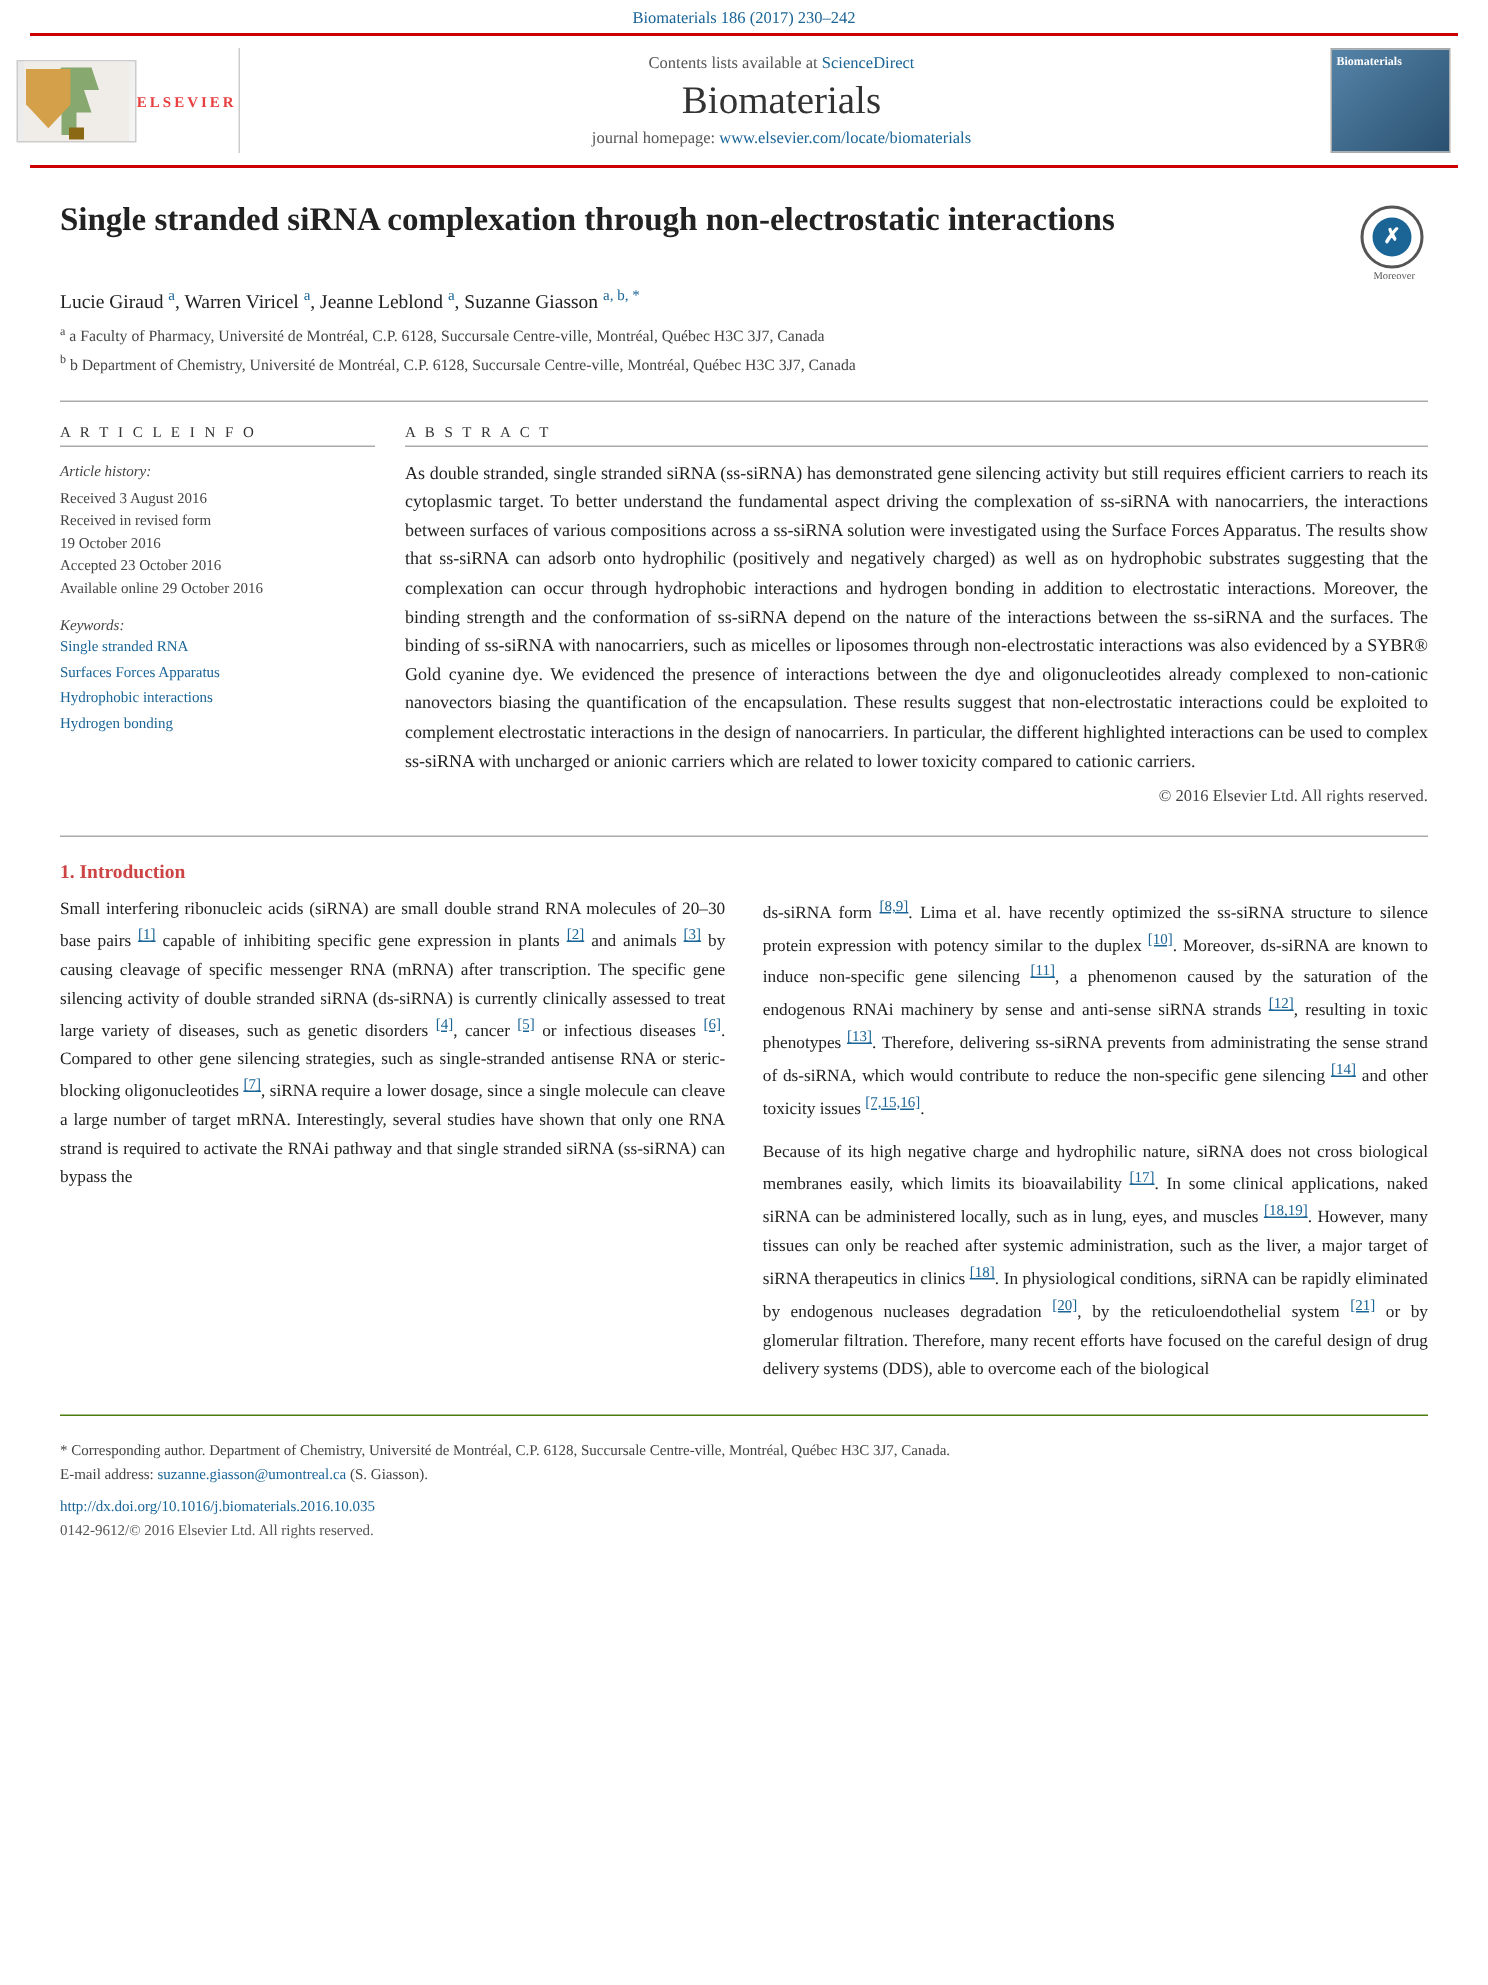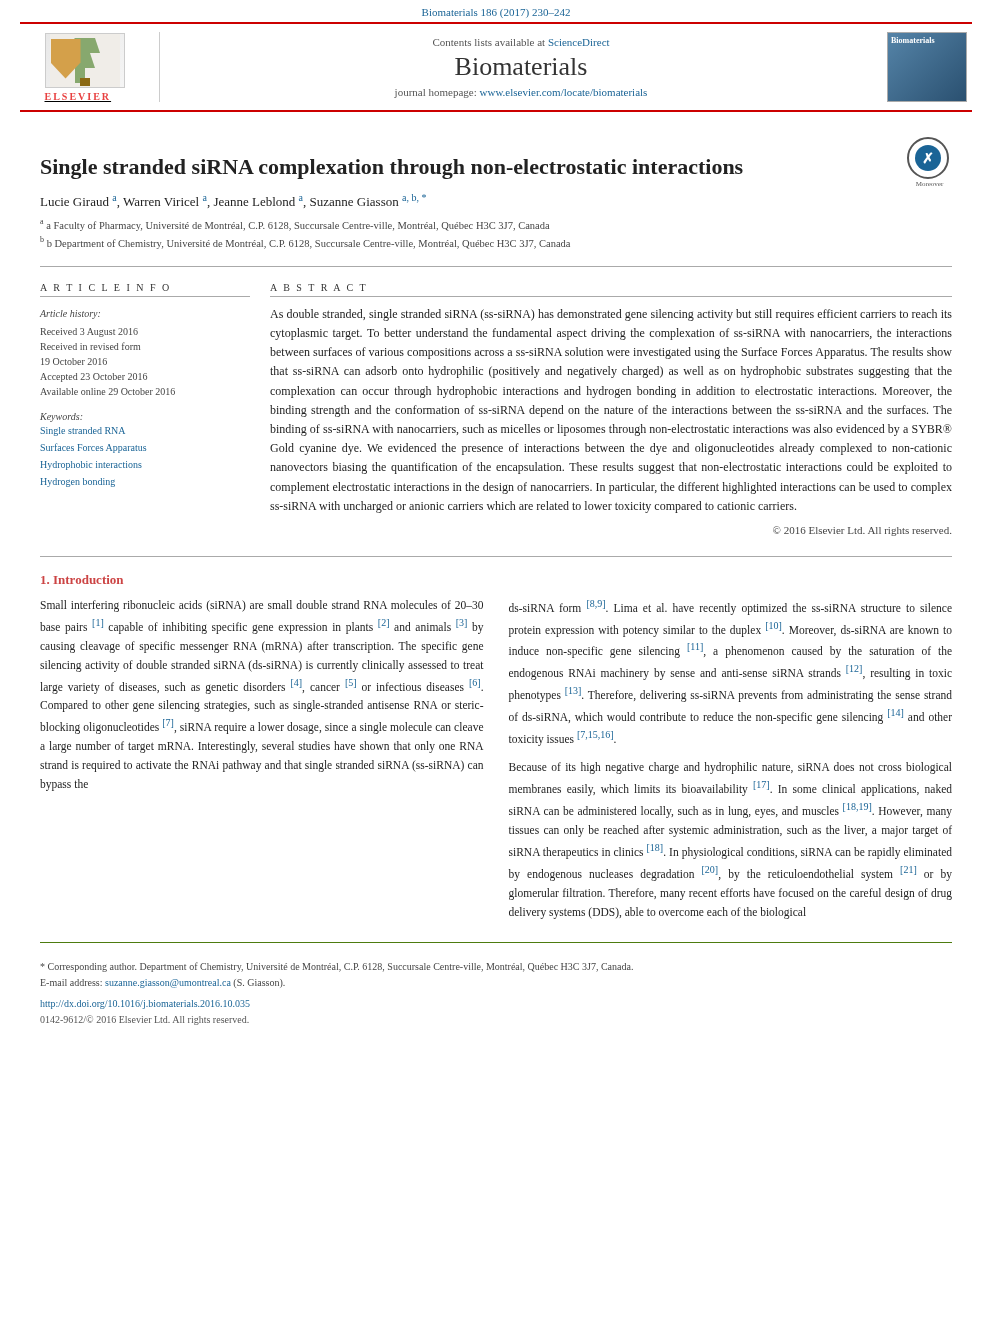--- a/index.html
+++ b/index.html
@@ -32,23 +32,22 @@
     .journal-header-left {
       width: 140px;
       display: flex;
       align-items: center;
       justify-content: center;
       border-right: 1px solid #ccc;
       padding-right: 10px;
     }
     .elsevier-logo {
       display: flex;
-      flex-direction: column;
-      align-items: flex-start;
-      text-decoration: underline;
+      flex-direction: row;
+      align-items: center;
     }
     .elsevier-logo .logo-img {
       width: 80px;
       height: 55px;
       border: 1px solid #ccc;
       background: linear-gradient(135deg, #e8e8e8, #f5f5f5);
       display: flex;
       align-items: center;
       justify-content: center;
       font-size: 8px;
@@ -128,21 +127,21 @@
     }
 
     
     .main-content {
       padding: 20px 40px;
     }
 
     
     .article-title-section {
       display: flex;
-      align-items: flex-end;
+      align-items: flex-start;
       margin-bottom: 10px;
     }
     .article-title {
       flex: 1;
       font-size: 22px;
       font-weight: bold;
       color: #222;
       line-height: 1.3;
     }
     .crossmark {
@@ -298,20 +297,21 @@
     .body-text {
       font-size: 11.5px;
       line-height: 1.65;
       color: #222;
       text-align: justify;
     }
     .body-text .ref {
       color: #1a6496;
       font-size: 10px;
       vertical-align: super;
+      text-decoration: underline;
     }
 
     
     .footnotes {
       margin-top: 20px;
       border-top: 1px solid #4d7c0f;
       padding-top: 16px;
       font-size: 10px;
       color: #444;
       line-height: 1.6;

